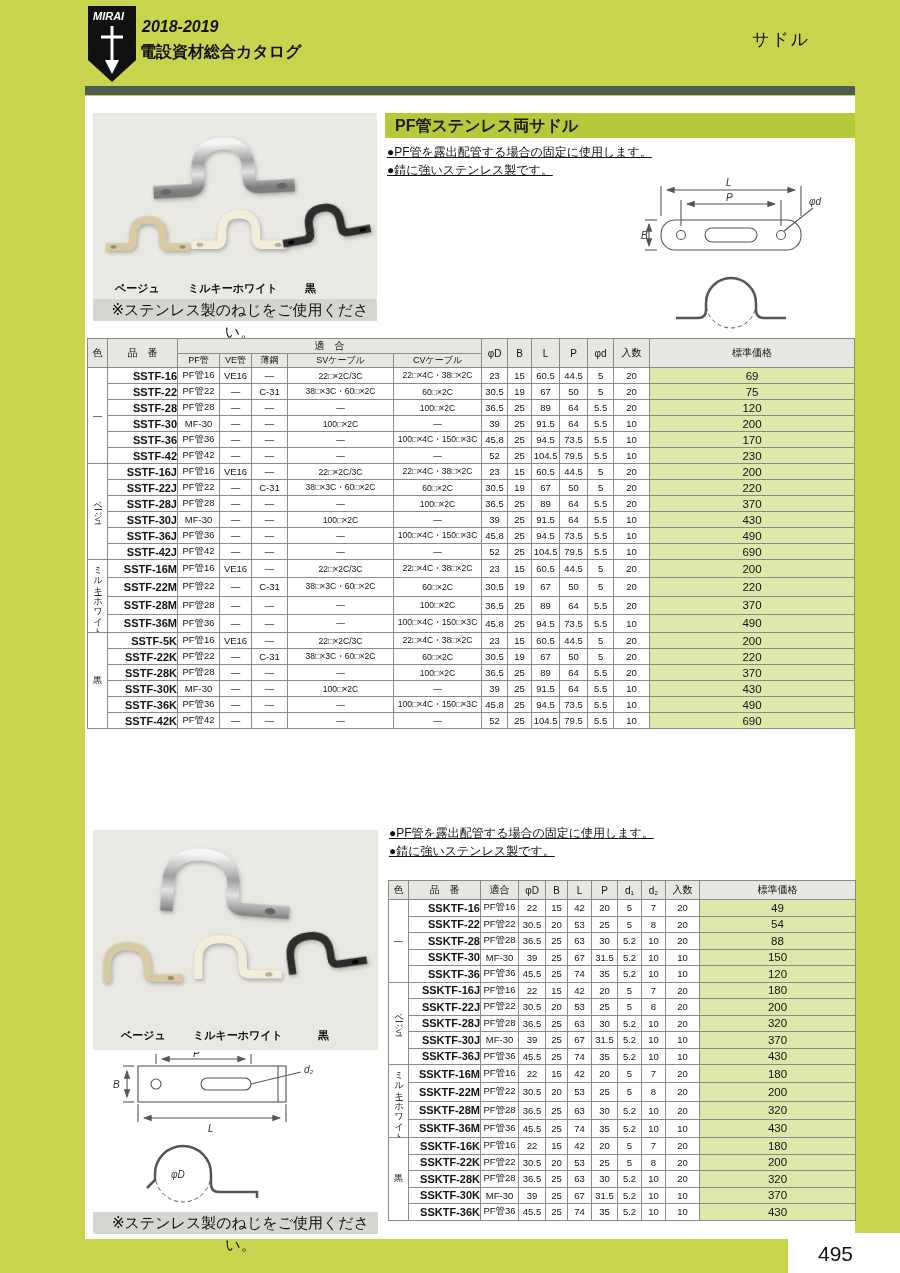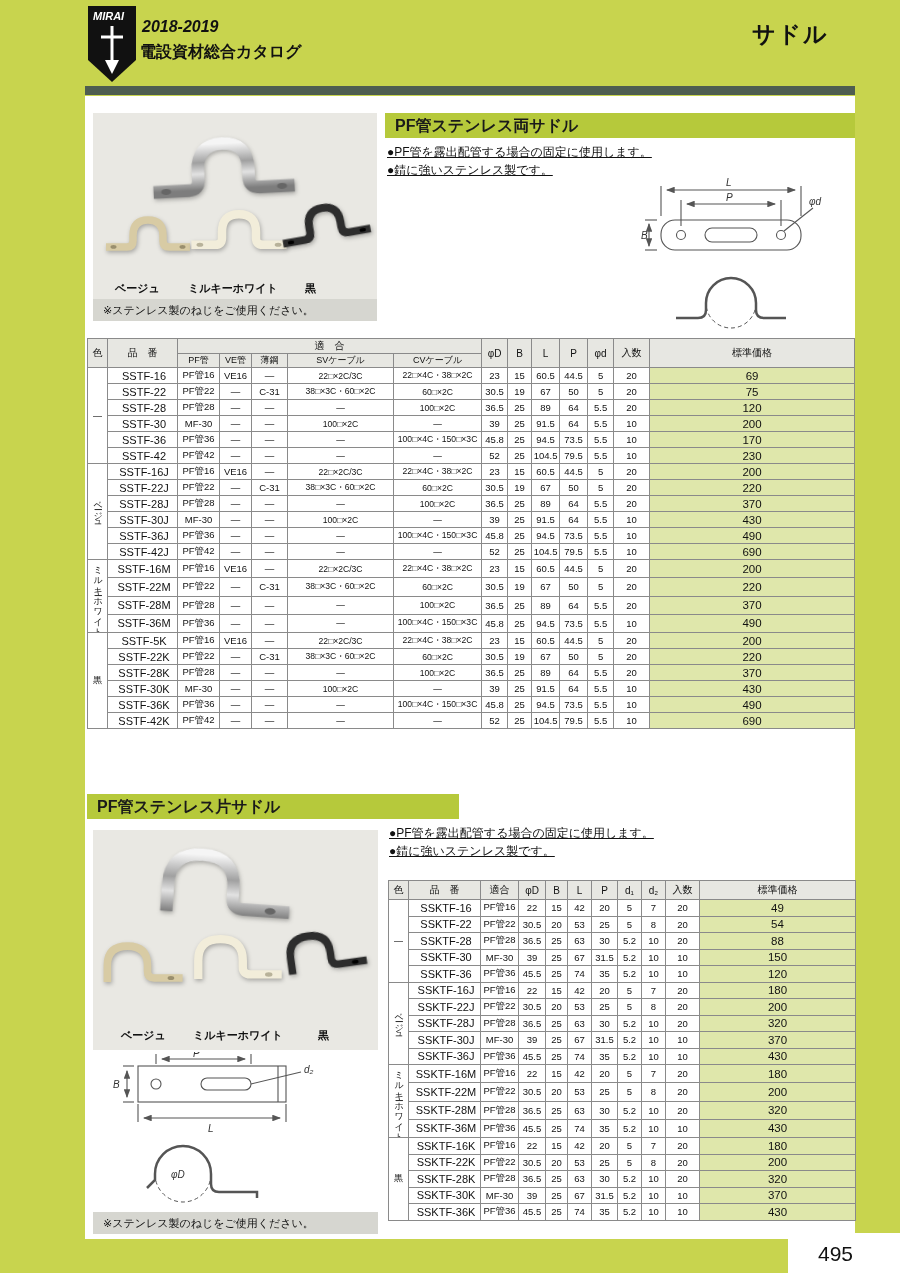--- a/index.html
+++ b/index.html
@@ -9,57 +9,57 @@
     background: #c8d44e;
     font-family: "Liberation Sans", "DejaVu Sans", sans-serif;
     color: #111;
     overflow: hidden;
   }
   .content { position:absolute; left:85px; top:96px; width:770px; height:1143px; background:#fff; }
   .header-bar { position:absolute; left:85px; top:86px; width:770px; height:9px; background:#4e5d50; }
   .logo { position:absolute; left:88px; top:6px; width:48px; height:78px; }
   .yr { position:absolute; left:142px; top:18px; font-size:16px; font-weight:bold; font-style:italic; }
   .cat { position:absolute; left:140px; top:42px; font-size:16px; font-weight:bold; }
-  .pgtitle { position:absolute; left:752px; top:19px; font-size:23px; font-weight:bold; letter-spacing:2px; }
+  .pgtitle { position:absolute; left:752px; top:28px; font-size:17px; font-weight:normal; letter-spacing:2px; }
   .pagenum { position:absolute; right:0; bottom:0; width:112px; height:40px; background:#fff; font-size:21px; padding:9px 0 0 30px; }
 
   .sec-title { position:absolute; background:#b6c93b; color:#1a1a1a; font-weight:bold; font-size:16px; line-height:25px; height:25px; padding-left:10px; }
   #title1 { left:300px; top:17px; width:470px; }
   #title2 { left:2px;   top:698px; width:372px; }
 
   .bullets { position:absolute; font-size:12px; line-height:1.5;text-decoration:underline; }
   #bullets1 { left:302px; top:47px; }
   #bullets2 { left:304px; top:728px; }
 
   .photo { position:absolute; background:#e9e8e3; }
   #photo1 { left:8px; top:17px;  width:284px; height:186px; }
   #photo2 { left:8px; top:734px; width:285px; height:220px; }
   .photo svg { position:absolute; filter: drop-shadow(1.5px 2px 2px rgba(0,0,0,0.28)); }
   .plabel { position:absolute; font-size:11px; font-weight:bold; }
 
-  .note { position:absolute; background:#d6d6d0; font-size:11px; line-height:22px; height:22px; padding-left:10px; }
+  .note { position:absolute; background:#d6d6d0; font-size:15px; line-height:22px; height:22px; padding-left:10px;text-align:center; }
   #note1 { left:8px; top:203px;  width:284px; }
   #note2 { left:8px; top:1116px; width:285px; }
 
   .draw { position:absolute; }
   #draw1 { left:556px; top:74px; }
   #draw2 { left:8px;  top:956px; }
   .draw text { font-size:10px; font-style:italic; fill:#333; }
 
   .ctable { position:absolute; border-collapse:collapse; table-layout:fixed; background:#fff; border:1.5px solid #444; }
   #table1 { left:2px;   top:242px; width:767px; }
   #table2 { left:303px; top:784px; width:467px; }
   .ctable th, .ctable td { border:1px solid #8a8a8a; text-align:center; overflow:hidden; white-space:nowrap; padding:0; }
   .ctable thead th { background:#e7e7e2; font-weight:normal; font-size:10px; }
   #table1 thead tr:first-child th { height:13px; }
   #table1 thead tr:last-child th  { height:12px; font-size:9px; }
   #table2 thead th { height:19px; }
   .ctable tbody td { font-size:9.5px; height:16px; }
   #table2 tbody td { height:16.5px; }
-  .ctable td.c0 { font-weight:normal; font-size:11px; text-align:center; padding-left:3px; }
+  .ctable td.c0 { font-weight:bold; font-size:11px; text-align:right; padding-left:3px; }
   #table1 td.c12, #table2 td.c9 { background:#dfe7ab; font-weight:normal; font-size:11.5px; }
   #table1 td.c4, #table1 td.c5 { font-size:8.6px; }
   .ctable td.group { background:#fff; font-size:9px; }
   .vert { writing-mode:vertical-rl; text-orientation:upright; display:inline-block; max-height:70px; line-height:1.05; }
   tr.gstart td { border-top:1.5px solid #444; }
 </style>
 </head>
 <body>
 
 <div class="logo">
@@ -527,21 +527,20 @@
           <td class="c7">25</td>
           <td class="c8">104.5</td>
           <td class="c9">79.5</td>
           <td class="c10">5.5</td>
           <td class="c11">10</td>
           <td class="c12">690</td>
         </tr>
       </tbody>
   </table>
 
-  <div class="sec-title" id="title2">PF管ステンレス片サドル</div>
 
   <div class="bullets" id="bullets2">
     <div>●PF管を露出配管する場合の固定に使用します。</div>
     <div>●錆に強いステンレス製です。</div>
   </div>
 
   <div class="photo" id="photo2">
     <svg style="left:62px; top:6px; transform:rotate(4deg);" width="150" height="85" viewBox="0 0 110 62">
       <defs>
           <linearGradient id="gs2" x1="0" y1="0" x2="0" y2="1">

